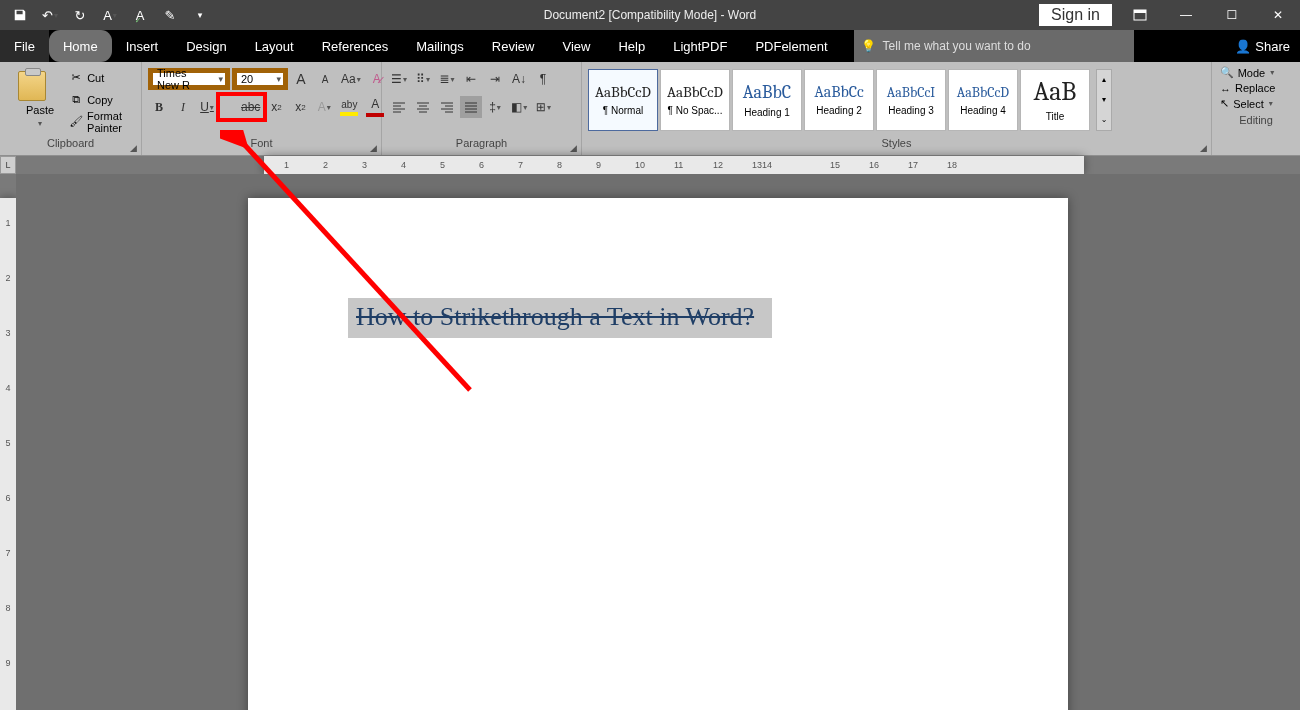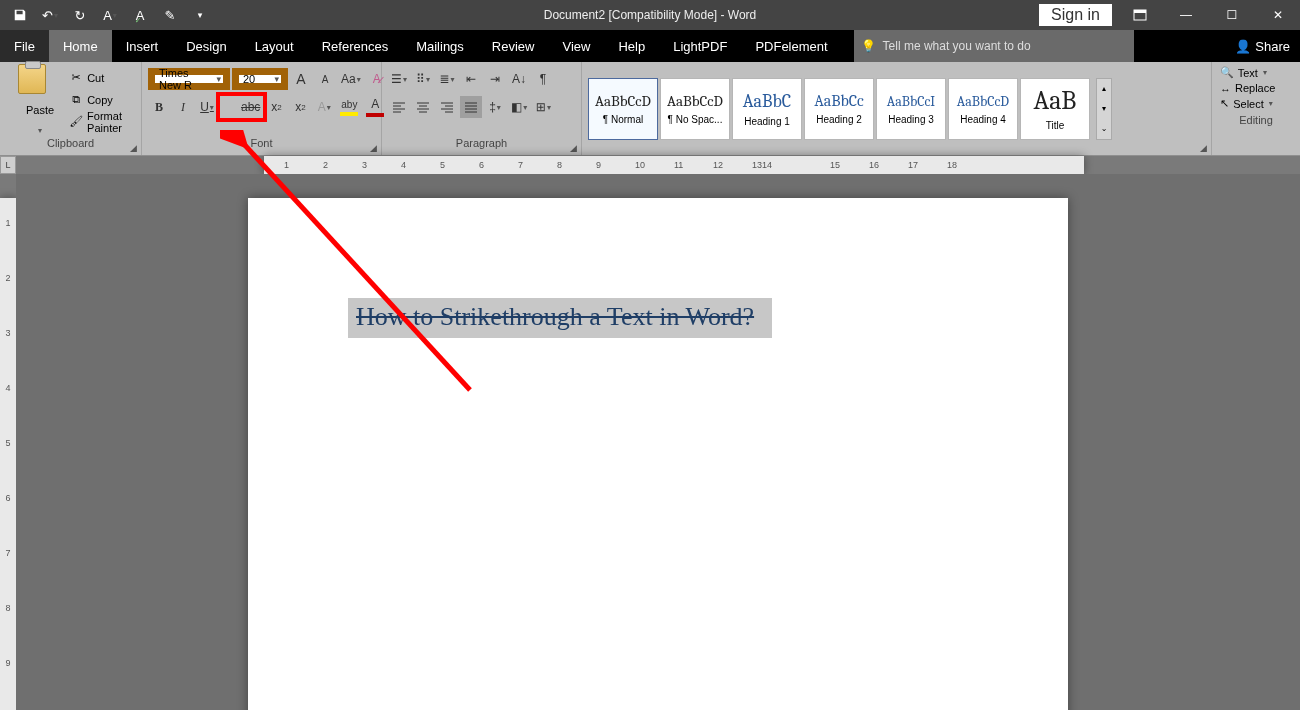--- a/index.html
+++ b/index.html
@@ -11,40 +11,40 @@
   .qat .btn { width:28px; height:26px; display:flex; align-items:center; justify-content:center; color:#fff; font-size:13px; }
   .title-center { position:absolute; left:50%; transform:translateX(-50%); font-size:12px; color:#eee;}
   .title-right { margin-left:auto; display:flex; align-items:center; gap:10px; padding-right:4px;}
   .signin { background:#fff; color:#333; padding:2px 12px; font-size:16px; border:none;}
   .winbtn { width:36px; height:30px; display:flex; align-items:center; justify-content:center; color:#fff; font-size:12px;}
 
   
   .tabs { height:32px; background:#000000; display:flex; align-items:stretch; color:#fff; font-size:13px;}
   .tab { padding:0 14px; display:flex; align-items:center; cursor:pointer;}
   .tab.file { background:#2b2b2b; }
-  .tab.active { background:#6f6f6f; }
+  .tab.active { background:#6f6f6f;border-radius:11px; }
   .tellme { margin-left:12px; flex:1; max-width:280px; background:#6a6a6a; display:flex; align-items:center; padding:0 8px; color:#ddd; font-size:12px; gap:6px;}
   .share { margin-left:auto; display:flex; align-items:center; padding:0 10px; gap:4px; color:#fff;}
 
   
   .ribbon { height:94px; background:#bfbfbf; display:flex; border-bottom:1px solid #8f8f8f; }
   .group { border-right:1px solid #a5a5a5; display:flex; flex-direction:column; position:relative; }
   .group .body { flex:1; display:flex; align-items:center; padding:2px 6px; gap:4px;}
   .group .label { height:18px; font-size:11px; text-align:center; color:#444; position:relative;}
   .group .launcher { position:absolute; right:4px; bottom:2px; font-size:9px; color:#555;}
   .rbtn { min-width:22px; height:22px; display:flex; align-items:center; justify-content:center; font-size:12px; color:#333; border:1px solid transparent; padding:0 2px;}
-  .combo { height:22px; background:#fff; border:7px solid #a16207; font-size:11px; padding:0 14px 0 4px; display:flex; align-items:center; position:relative;}
+  .combo { height:22px; background:#fff; border:5px solid #a16207; font-size:11px; padding:0 14px 0 4px; display:flex; align-items:center; position:relative;}
   .combo::after{ content:"▾"; position:absolute; right:2px; font-size:9px; color:#555;}
   .col { display:flex; flex-direction:column; gap:2px;}
 
   
   .clip-left { display:flex; flex-direction:column; align-items:center; justify-content:center; padding:0 4px;}
   .clip-left .paste-ic { width:28px; height:30px; background:linear-gradient(#f4d589,#e0b755); border:1px solid #a88733; border-radius:2px; position:relative;}
   .clip-left .paste-ic::before{content:""; position:absolute; top:-4px; left:6px; width:14px; height:6px; background:#c9c9c9; border:1px solid #888; border-radius:2px;}
-  .clip-left span{ font-size:11px; margin-top:10px;padding-left:16px;}
+  .clip-left span{ font-size:11px; margin-top:3px;padding-left:16px;}
   .clip-left .dd{ font-size:8px; color:#555;}
   .clip-right { display:flex; flex-direction:column; gap:2px; font-size:11px; padding-left:4px;}
   .clip-right div{ display:flex; align-items:center; gap:4px; height:20px; padding:0 3px;}
   .smicon { width:14px; height:14px; display:inline-flex; align-items:center; justify-content:center; font-size:11px;}
 
   
   .fontrow{ display:flex; gap:2px; align-items:center;}
   .bold{ font-weight:bold; font-family:"Times New Roman",serif;}
   .italic{ font-style:italic; font-family:"Times New Roman",serif;}
   .uline{ text-decoration:underline; font-family:"Times New Roman",serif;}
@@ -295,28 +295,29 @@
             <div class="preview" style="color:#222;font-size:26px">AaB</div>
             <div style="margin-top:4px">Title</div>
           </div>
         </div>
       <div class="style-scroll" style="height:62px">
           <div>▴</div>
           <div>▾</div>
           <div>⌄</div>
         </div>
     </div>
+    <div class="label">Styles</div>
     <span class="launcher">◢</span>
   </div>
 
   <div class="group" style="width:88px;border-right:none">
     <div class="editing-body">
       <div>
           <span>🔍</span>
-          <span>Text</span>
+          <span>Mode</span>
           <span class="ddarr">▾</span>
         </div>
       <div>
           <span>↔</span>
           <span>Replace</span>
         </div>
       <div>
           <span>↖</span>
           <span>Select</span>
           <span class="ddarr">▾</span>

